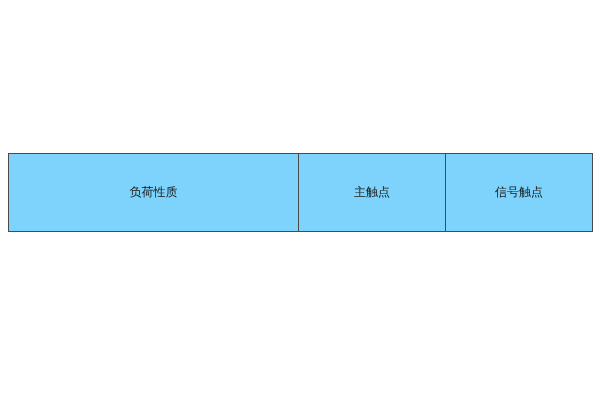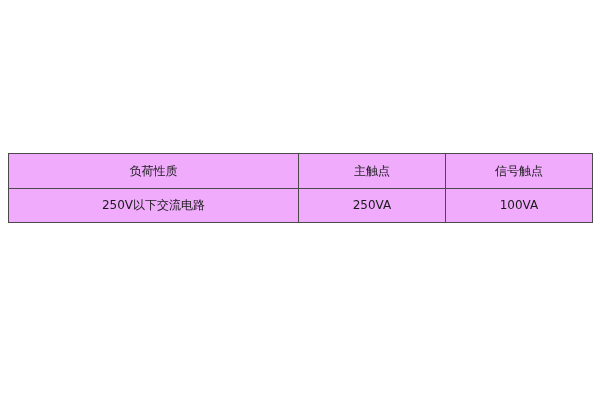--- a/index.html
+++ b/index.html
@@ -15,24 +15,24 @@
     width: 600px;
     height: 400px;
     background: #ffffff;
     overflow: hidden;
   }
   table.spec-table {
     position: absolute;
     left: 8px;
     top: 153px;
     width: 584px;
-    height: 70px;
+    height: 79px;
     border-collapse: collapse;
     table-layout: fixed;
-    background: #f0abfc;
+    background: #7dd3fc;
   }
   table.spec-table td,
   table.spec-table th {
     border: 1px solid #4a4a4a;
     text-align: center;
     vertical-align: middle;
     font-size: 12px;
     font-weight: normal;
     color: #1a1a1a;
     padding: 0 4px;
@@ -54,20 +54,15 @@
       <col class="c-load">
       <col class="c-main">
       <col class="c-signal">
     </colgroup>
     <tbody>
       <tr class="spec-row">
         <th>负荷性质</th>
         <th>主触点</th>
         <th>信号触点</th>
       </tr>
-      <tr class="spec-row">
-        <td>250V以下交流电路</td>
-        <td>250VA</td>
-        <td>100VA</td>
-      </tr>
     </tbody>
   </table>
 </div>
 
 </body></html>

